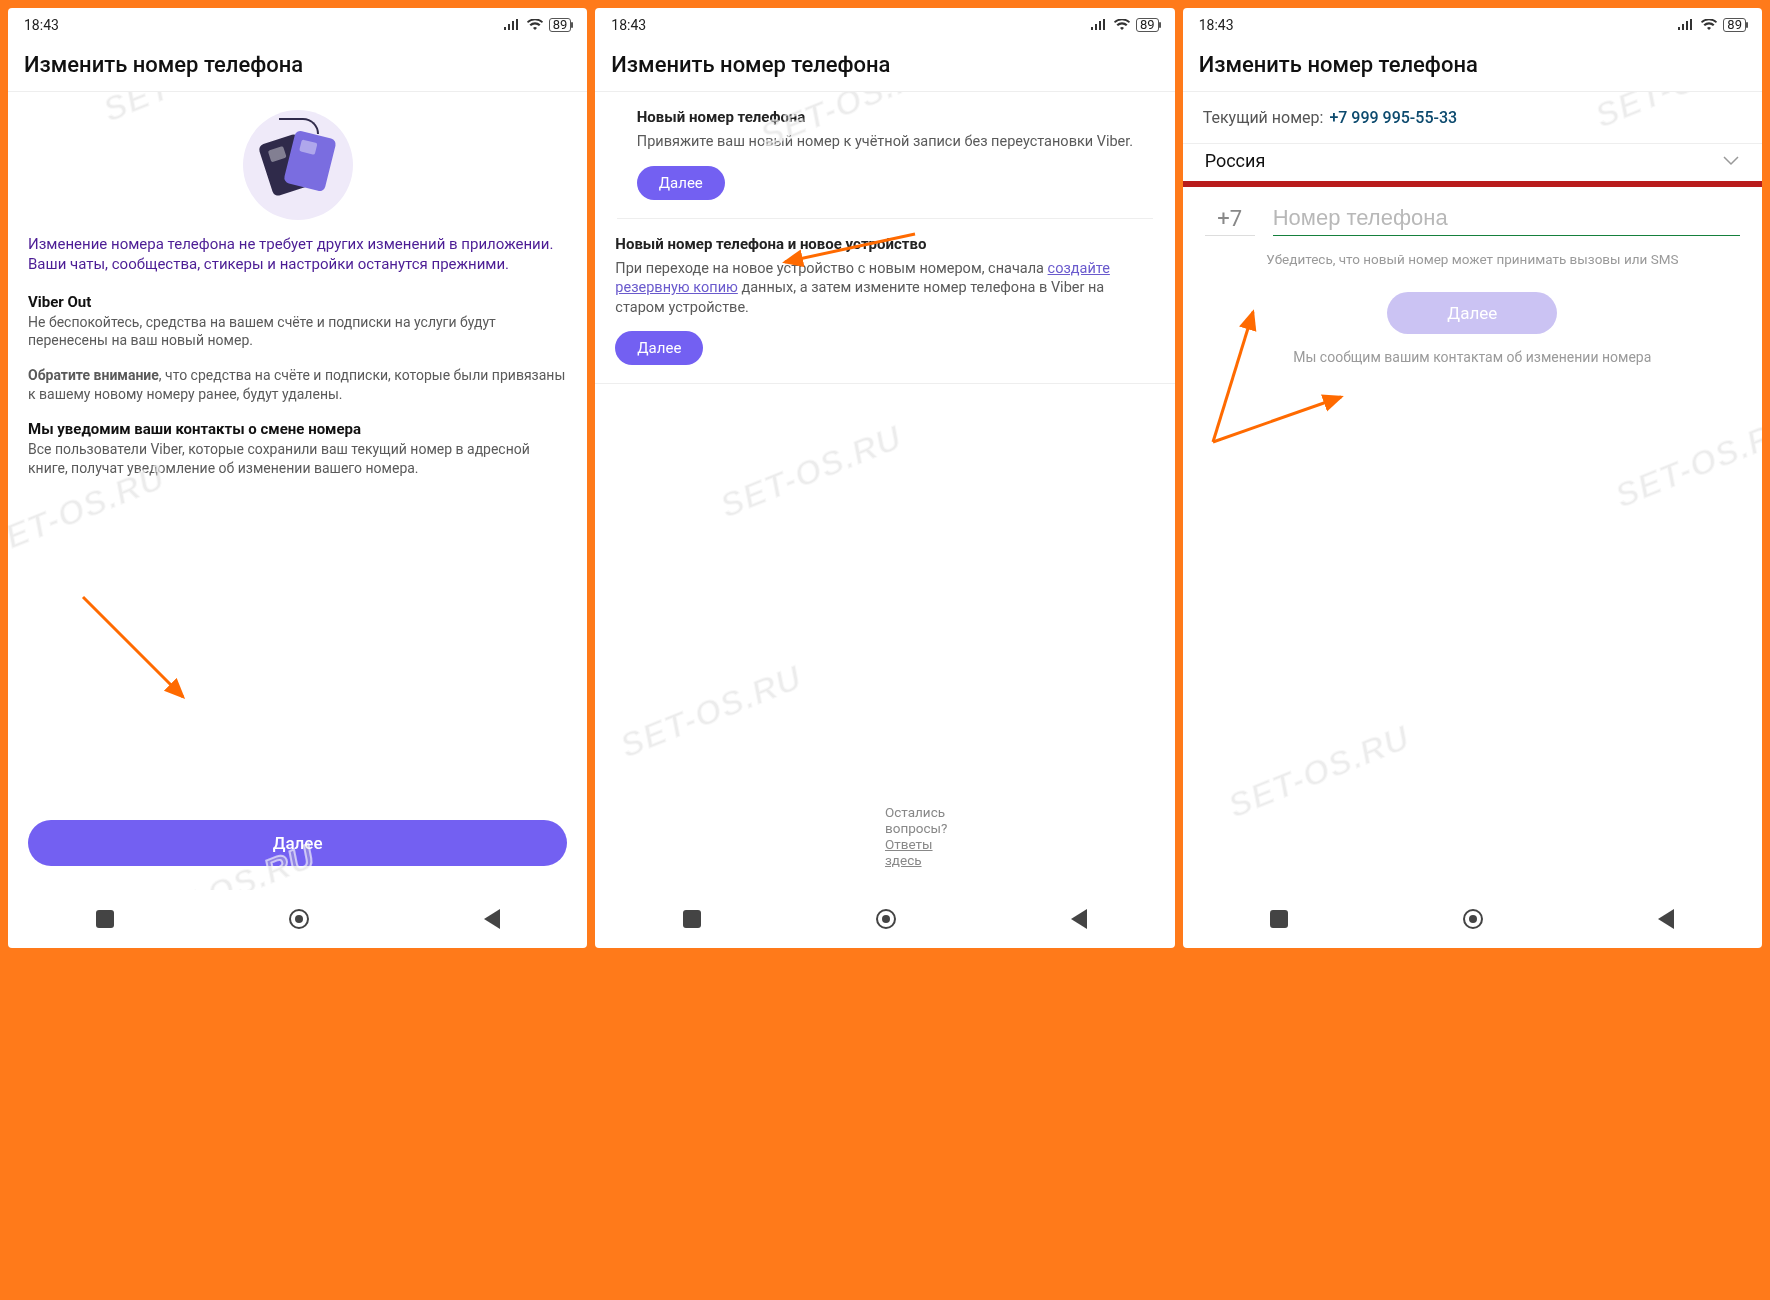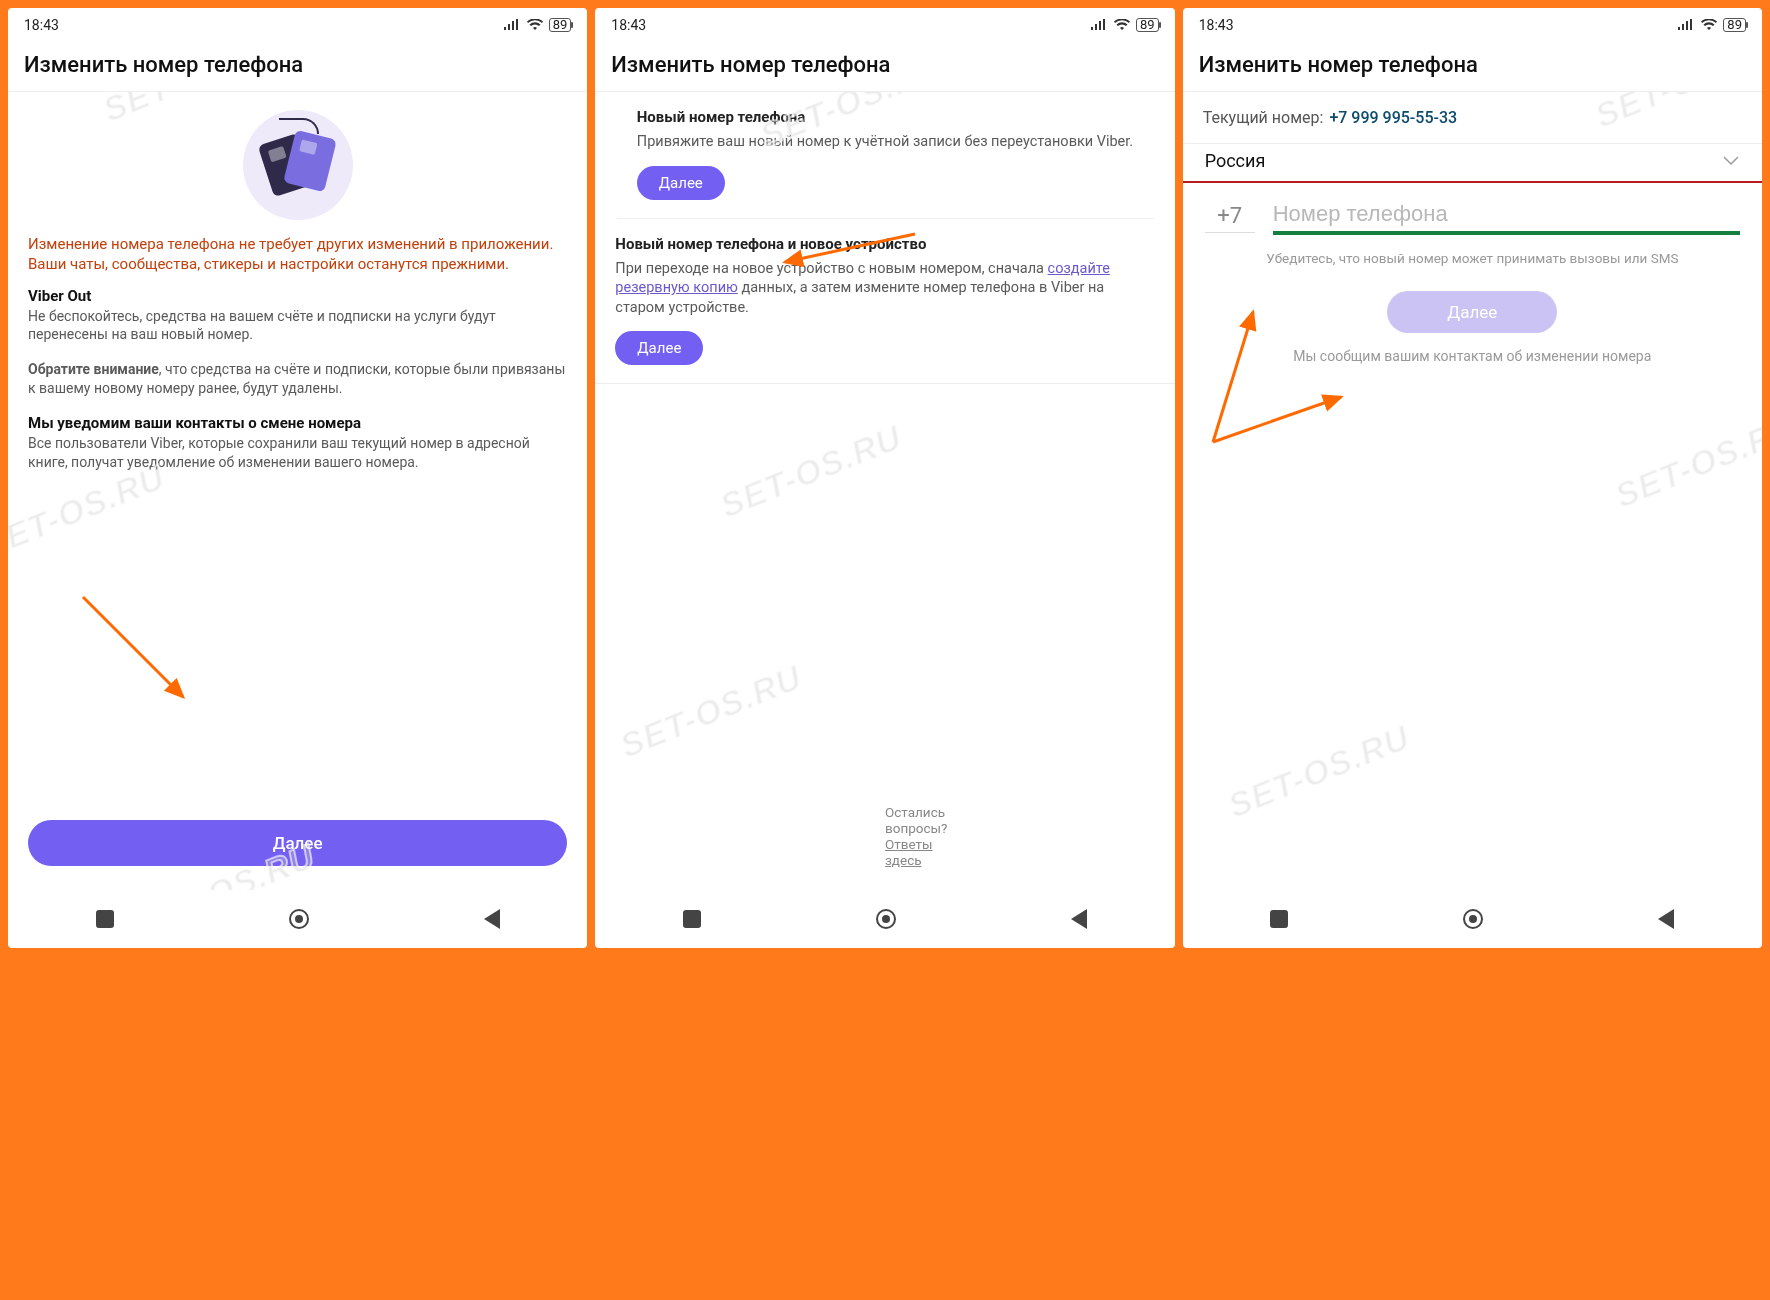--- a/index.html
+++ b/index.html
@@ -16,43 +16,43 @@
 
 
 .s1-body { padding: 12px 20px 0; }
 .sim-wrap { display: flex; justify-content: center; padding: 6px 0 14px; }
 .sim-circle { width: 110px; height: 110px; border-radius: 55px; background: #efeaf9; display: flex; align-items: center; justify-content: center; position: relative; }
 .simcard { width: 42px; height: 54px; border-radius: 6px; position: absolute; }
 .simcard.dark { background: #2f2a4a; transform: rotate(-18deg); left: 22px; top: 28px; }
 .simcard.light { background: #7a6de0; transform: rotate(14deg); left: 46px; top: 24px; }
 .simcard::before { content: ""; position: absolute; width: 16px; height: 12px; background: rgba(255,255,255,.4); border-radius: 2px; top: 8px; left: 8px; }
 .sim-arrow { position: absolute; top: 8px; left: 36px; width: 40px; height: 16px; border: 2px solid #2f2a4a; border-bottom: none; border-left: none; border-radius: 0 20px 0 0; }
-.intro { color: #c2410c; font-size: 15px; line-height: 1.35; margin-bottom: 12px; }
+.intro { color: #4c1d95; font-size: 15px; line-height: 1.35; margin-bottom: 18px; }
 .sec-title { font-weight: 700; color: #111; font-size: 15px; margin-bottom: 2px; }
 .sec-text { color: #5a5a5a; font-size: 14px; line-height: 1.35; margin-bottom: 16px; }
 .big-btn { position: absolute; bottom: 24px; left: 20px; right: 20px; height: 46px; border-radius: 24px; background: #7360f2; color: #fff; font-size: 17px; display: flex; align-items: center; justify-content: center; font-weight: 500; cursor: pointer; }
 
 
 .block { padding: 16px 20px 18px; border-bottom: 1px solid #eee; background: #fff; }
 .block-title { font-weight: 700; font-size: 15px; color: #222; margin-bottom: 6px; }
 .block-text { color: #5a5a5a; font-size: 14.5px; line-height: 1.35; margin-bottom: 14px; }
 .sm-btn { height: 34px; border-radius: 18px; background: #7360f2; color: #fff; font-size: 15px; padding: 0 22px; display: inline-flex; align-items: center; cursor: pointer; }
 .s2-grey { background: #e9e9e9; flex: 1; position: relative; }
 .footer-q { position: absolute; bottom: 22px; left: 0; right: 0; text-align: center; color: #888; font-size: 13.5px; }
 .footer-q .link { text-decoration: underline; }
 a.inline-link { color: #6a5acd; text-decoration: underline; }
 .cur-row { padding: 16px 20px; font-size: 16px; color: #555; border-bottom: 1px solid #eee; }
 .cur-row .num { color: #0c4a6e; font-weight: 500; margin-left: 6px; }
 .newlbl { padding: 14px 20px 4px; color: #666; font-size: 15px; }
-.country-row { padding: 6px 22px 10px; display: flex; align-items: center; justify-content: space-between; border-bottom: 2px solid #b91c1c; cursor: pointer; }
+.country-row { padding: 6px 22px 10px; display: flex; align-items: center; justify-content: space-between; border-bottom: 6px solid #b91c1c; cursor: pointer; }
 .country-row .val { font-size: 18px; color: #111; }
 .chev svg { display: block; }
 .input-row { display: flex; align-items: center; padding: 18px 22px 6px; gap: 18px; }
 .prefix { font-size: 22px; color: #888; width: 50px; border-bottom: 1px solid #ddd; text-align: center; padding-bottom: 4px; }
-.pinput { flex: 1; border: none; border-bottom: 4px solid #15803d; font-size: 22px; color: #333; padding: 0 0 4px; outline: none; }
+.pinput { flex: 1; border: none; border-bottom: 1px solid #15803d; font-size: 22px; color: #333; padding: 0 0 4px; outline: none; }
 .pinput::placeholder { color: #b8b8b8; }
 .hint { text-align: center; color: #9a9a9a; font-size: 13.5px; line-height: 1.35; padding: 8px 40px 18px; }
 .disabled-btn { margin: 6px auto 14px; width: 170px; height: 42px; border-radius: 22px; background: #cbc3f3; color: #fff; font-size: 17px; display: flex; align-items: center; justify-content: center; }
 .note { text-align: center; color: #9a9a9a; font-size: 14px; line-height: 1.35; padding: 0 40px; }
 
 
 .navbar { height: 58px; display: flex; align-items: center; justify-content: space-around; }
 .nav-sq { width: 18px; height: 18px; background: #444; border-radius: 3px; }
 .nav-circ { width: 20px; height: 20px; border: 2px solid #444; border-radius: 50%; position: relative; }
 .nav-circ::after { content: ""; position: absolute; inset: 4px; background: #444; border-radius: 50%; }

